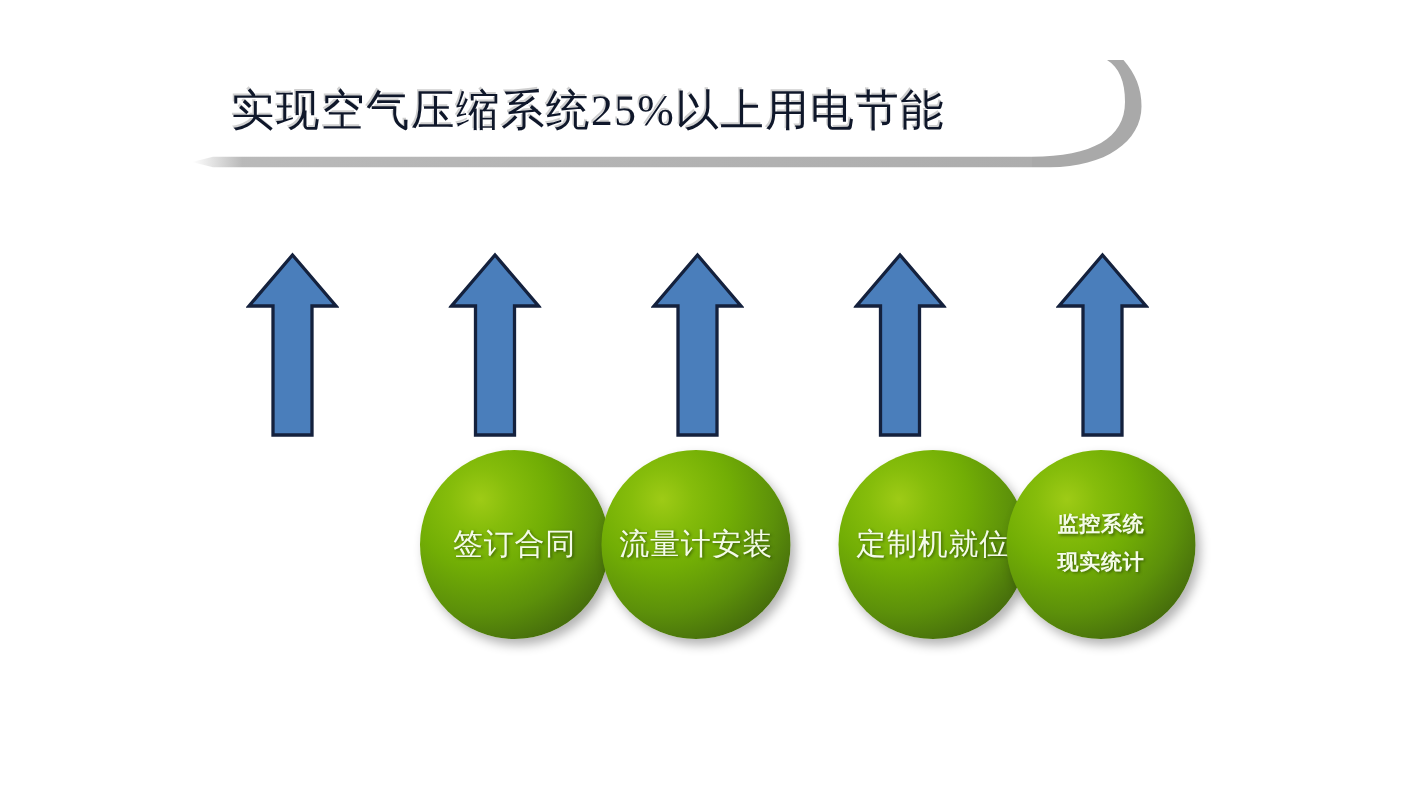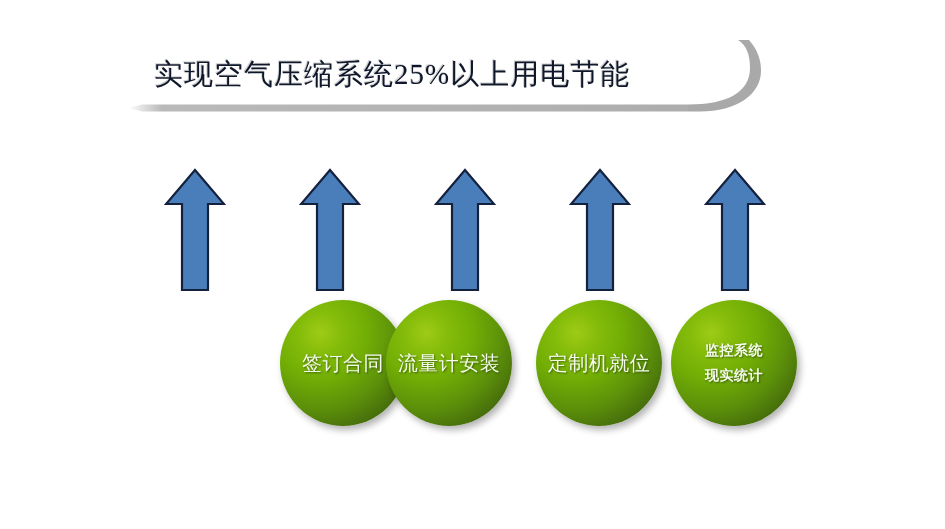--- a/index.html
+++ b/index.html
@@ -143,25 +143,25 @@
   </svg>
   <svg class="arrow" style="left:704px" viewBox="0 0 62 125">
     <polygon points="31,2 60,36 44,36 44,122 18,122 18,36 2,36" fill="#4a7ebb" stroke="#14213d" stroke-width="2.2" stroke-linejoin="miter"></polygon>
   </svg>
 
 
   <div class="node" style="left:280px">
     <span class="node-label">签订合同</span>
   </div>
 
-  <div class="node" style="left:386px">
+  <div class="node" style="left:401px">
     <span class="node-label">流量计安装</span>
   </div>
 
-  <div class="node" style="left:536px">
+  <div class="node" style="left:559px">
     <span class="node-label">定制机就位</span>
   </div>
 
   <div class="node" style="left:671px">
     <span class="node-label two-line">
       <span class="ln">监控系统</span>
       <span class="ln">现实统计</span>
     </span>
   </div>
 

